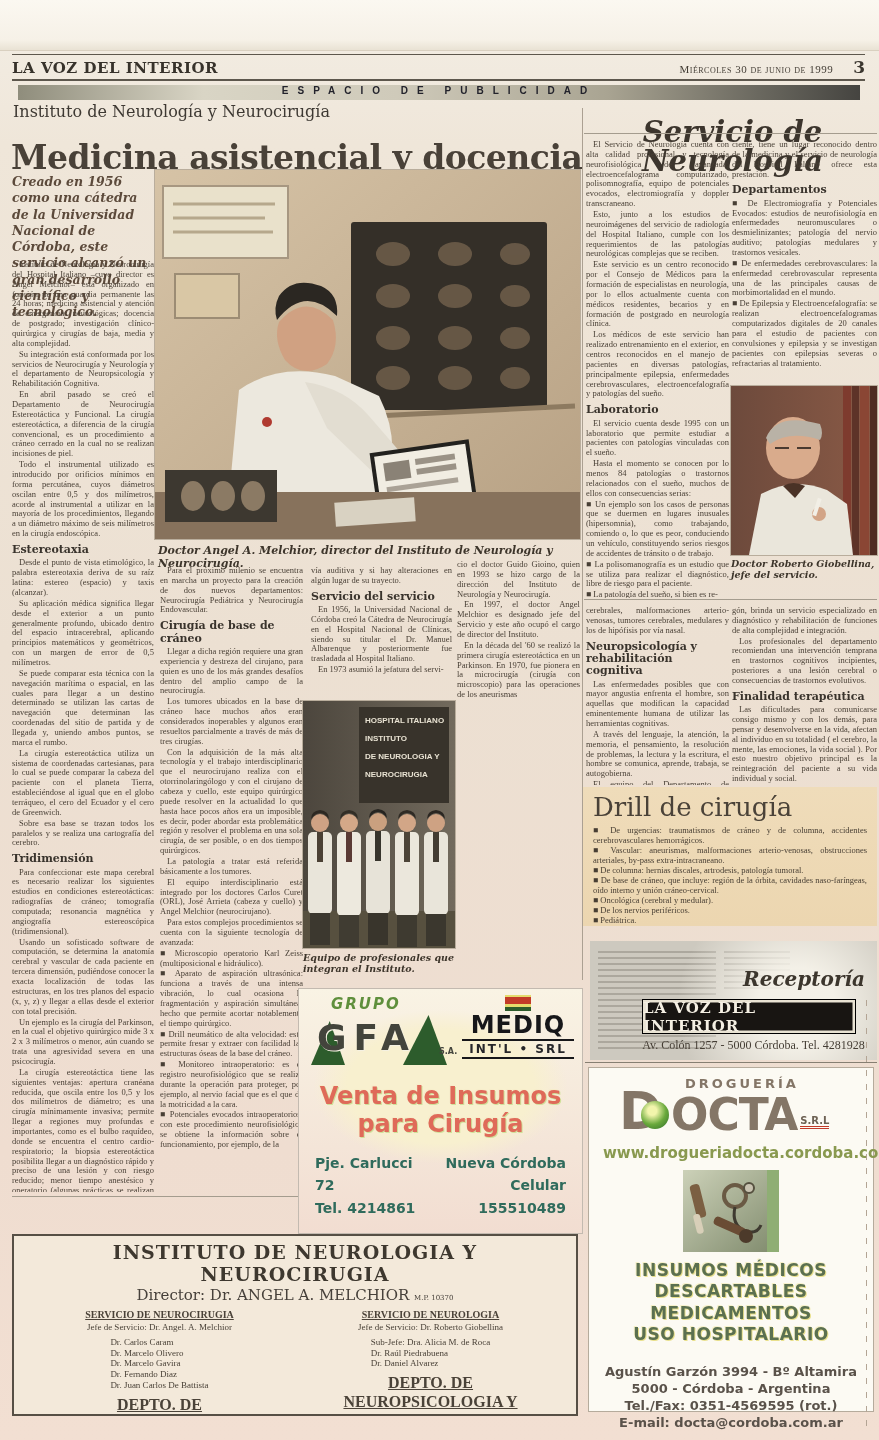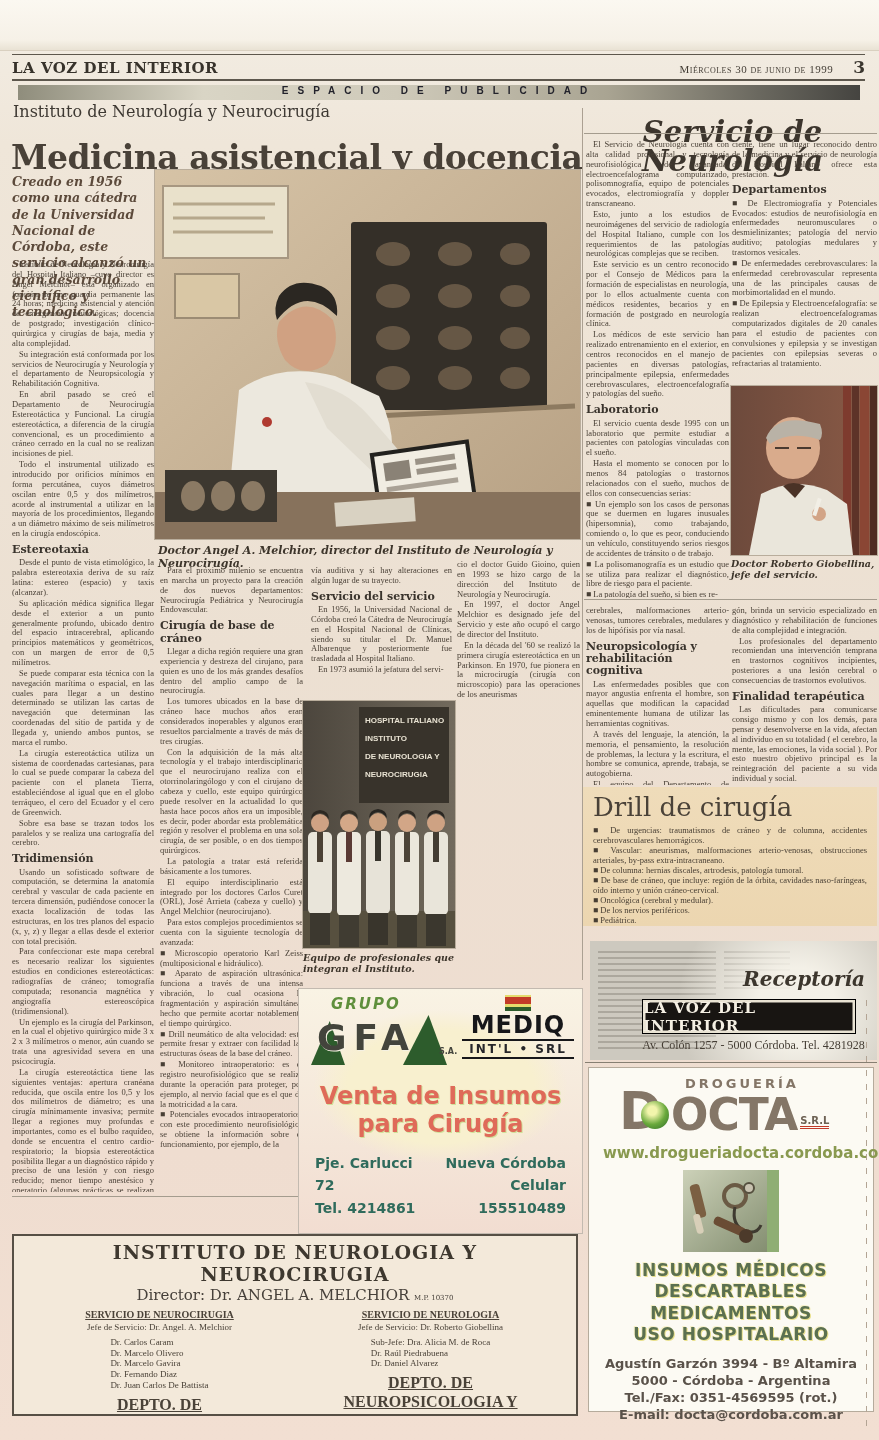--- a/index.html
+++ b/index.html
@@ -108,21 +108,21 @@
   .d-letter{font:800 52px/0.92 "DejaVu Sans",sans-serif;color:#847667;}
   .d-disc{position:absolute;right:2px;bottom:7px;width:28px;height:28px;border-radius:50%;
     background:radial-gradient(circle at 40% 35%,#f2f5ac 0 18%,#6aa93c 55%,#2b6a27 100%);}
   .docta-octa{font:800 44px/0.92 "DejaVu Sans",sans-serif;letter-spacing:-1px;color:#847667;}
   .docta-srl{margin:0 0 7px 3px;font:800 10px "DejaVu Sans",sans-serif;color:#6d6153;border-bottom:3px double #c23b28;}
   .docta-url{margin:4px 0 0 14px;font:700 15px "DejaVu Sans",sans-serif;color:#89994f;}
   .docta-photo{display:block;margin:8px auto 0;}
   .docta-lines{margin-top:8px;text-align:center;font:800 17px/1.25 "DejaVu Sans",sans-serif;
     letter-spacing:.5px;color:#5b7050;text-shadow:1px 1px 0 #e9e08c,-1px -1px 0 #f7f1c9;}
   .docta-lines p{margin:0;}
-  .docta-addr{margin-top:11px;text-align:center;font:700 13px/1.3 "DejaVu Sans",sans-serif;color:#5a524a;}
+  .docta-addr{margin-top:19px;text-align:center;font:700 13px/1.3 "DejaVu Sans",sans-serif;color:#5a524a;}
   .docta-addr p{margin:0;}
   
   .dirbox{position:absolute;left:12px;top:1234px;width:566px;height:182px;box-sizing:border-box;
     border:2px solid #564f45;background:#f3e9da;padding:5px 10px;overflow:hidden;}
   .dir-title{text-align:center;font:700 19px "DejaVu Serif",serif;letter-spacing:1px;color:#3e382f;}
   .dir-director{text-align:center;font:15px "DejaVu Serif",serif;color:#46403a;margin-top:1px;}
   .mp{font-size:7px;}
   .dir-grid{display:grid;grid-template-columns:1fr 1fr;margin-top:5px;font:9px/1.2 "Liberation Serif",serif;color:#4a4238;}
   .dircol{text-align:center;}
   .dir-head{font-weight:700;text-decoration:underline;font-size:10px;margin-bottom:1px;}
@@ -214,22 +214,22 @@
       <p class="para">Su integración está conformada por los servicios de Neurocirugía y Neurología y el departamento de Neuropsicología y Rehabilitación Cognitiva.</p>
       <p class="para">En abril pasado se creó el Departamento de Neurocirugía Estereotáctica y Funcional. La cirugía estereotáctica, a diferencia de la cirugía convencional, es un procedimiento a cráneo cerrado en la cual no se realizan incisiones de piel.</p>
       <p class="para">Todo el instrumental utilizado es introducido por orificios mínimos en forma percutánea, cuyos diámetros oscilan entre 0,5 y dos milímetros, acorde al instrumental a utilizar en la mayoría de los procedimientos, llegando a un diámetro máximo de seis milímetros en la cirugía endoscópica.</p>
       <h3 class="subhead">Estereotaxia</h3>
       <p class="para">Desde el punto de vista etimológico, la palabra estereotaxia deriva de su raíz latina: estereo (espacio) y taxis (alcanzar).</p>
       <p class="para">Su aplicación médica significa llegar desde el exterior a un punto generalmente profundo, ubicado dentro del espacio intracerebral, aplicando principios matemáticos y geométricos, con un margen de error de 0,5 milímetros.</p>
       <p class="para">Se puede comparar esta técnica con la navegación marítima o espacial, en las cuales para llegar a un destino determinado se utilizan las cartas de navegación que determinan las coordenadas del sitio de partida y de llegada y, uniendo ambos puntos, se marca el rumbo.</p>
       <p class="para">La cirugía estereotáctica utiliza un sistema de coordenadas cartesianas, para lo cual se puede comparar la cabeza del paciente con el planeta Tierra, estableciéndose al igual que en el globo terráqueo, el cero del Ecuador y el cero de Greenwich.</p>
       <p class="para">Sobre esa base se trazan todos los paralelos y se realiza una cartografía del cerebro.</p>
       <h3 class="subhead">Tridimensión</h3>
+      <p class="para">Para confeccionar este mapa cerebral es necesario realizar los siguientes estudios en condiciones estereotácticas: radiografías de cráneo; tomografía computada; resonancia magnética y angiografía estereoscópica (tridimensional).</p>
       <p class="para">Usando un sofisticado software de computación, se determina la anatomía cerebral y vascular de cada paciente en tercera dimensión, pudiéndose conocer la exacta localización de todas las estructuras, en los tres planos del espacio (x, y, z) y llegar a ellas desde el exterior con total precisión.</p>
-      <p class="para">Para confeccionar este mapa cerebral es necesario realizar los siguientes estudios en condiciones estereotácticas: radiografías de cráneo; tomografía computada; resonancia magnética y angiografía estereoscópica (tridimensional).</p>
       <p class="para">Un ejemplo es la cirugía del Parkinson, en la cual el objetivo quirúrgico mide 3 x 2 x 3 milímetros o menor, aún cuando se trata una agresividad severa en una psicocirugía.</p>
       <p class="para">La cirugía estereotáctica tiene las siguientes ventajas: apertura cranéana reducida, que oscila entre los 0,5 y los dos milímetros de diámetro; es una cirugía mínimamente invasiva; permite llegar a regiones muy profundas e importantes, como es el bulbo raquídeo, donde se encuentra el centro cardio-respiratorio; la biopsia estereotáctica posibilita llegar a un diagnóstico rápido y preciso de una lesión y con riesgo reducido; menor tiempo anestésico y operatorio (algunas prácticas se realizan con anestesia local); pacientes con alto riesgo clínico; indicada en los extremos de la vida (niñez y vejez) y reducción del tiempo de internación y de los costos de hospitalización.</p>
     </div>
   <div id="col2" class="bodycol">
       <p class="para">Para el próximo milenio se encuentra en marcha un proyecto para la creación de dos nuevos departamentos: Neurocirugía Pediátrica y Neurocirugía Endovascular.</p>
       <h3 class="subhead">Cirugía de base de cráneo</h3>
       <p class="para">Llegar a dicha región requiere una gran experiencia y destreza del cirujano, para quien es uno de los más grandes desafíos dentro del amplio campo de la neurocirugía.</p>
       <p class="para">Los tumores ubicados en la base de cráneo hace muchos años eran considerados inoperables y algunos eran resueltos parcialmente a través de más de tres cirugías.</p>
       <p class="para">Con la adquisición de la más alta tecnología y el trabajo interdisciplinario que el neurocirujano realiza con el otorrinolaringólogo y con el cirujano de cabeza y cuello, este equipo quirúrgico puede resolver en la actualidad lo que hasta hace pocos años era un imposible, es decir, poder abordar esta problemática región y resolver el problema en una sola cirugía, de ser posible, o en dos tiempos quirúrgicos.</p>
       <p class="para">La patología a tratar está referida básicamente a los tumores.</p>

